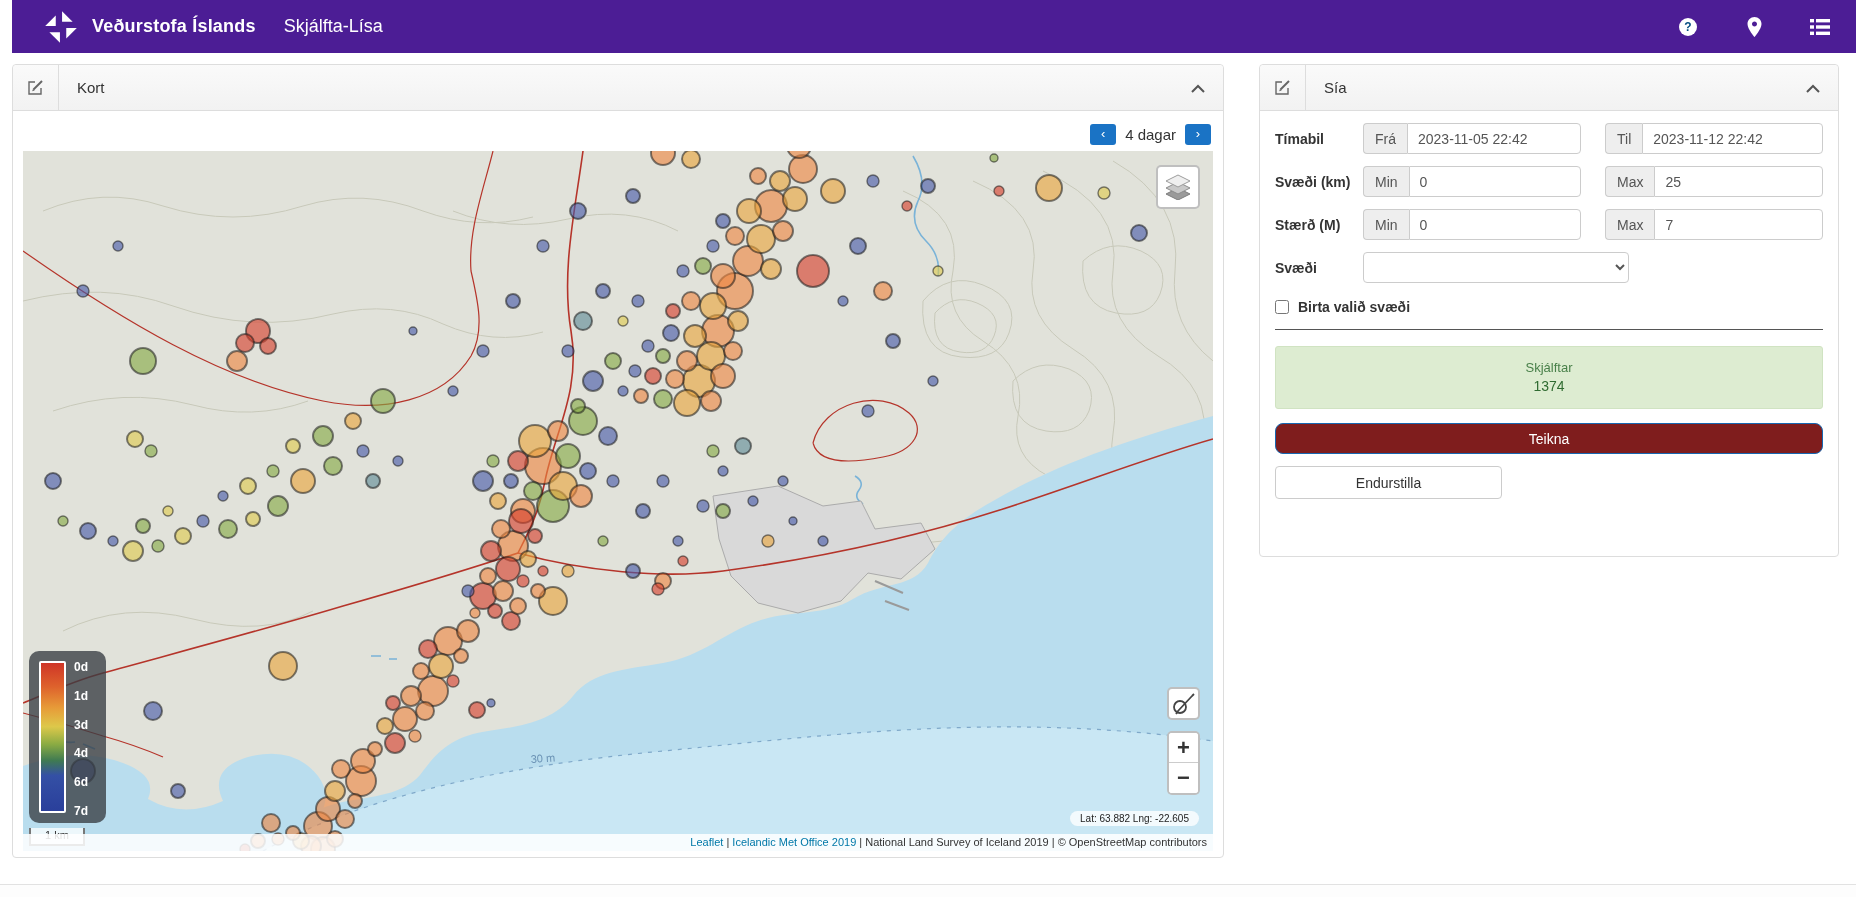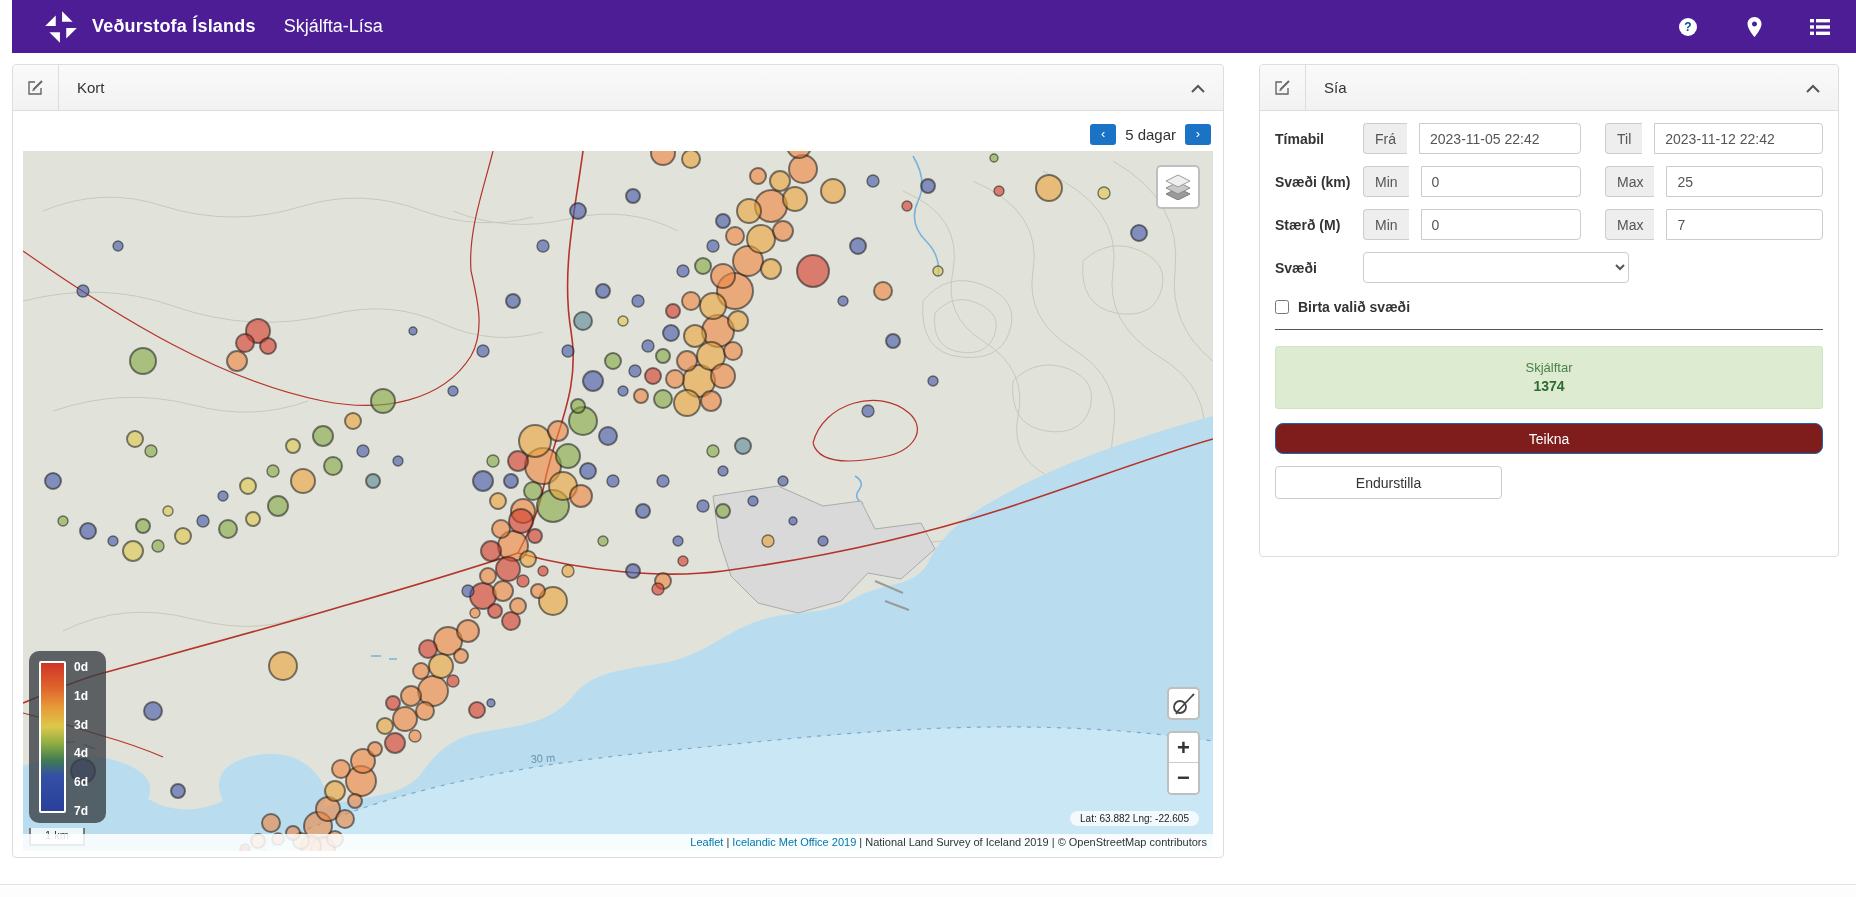--- a/index.html
+++ b/index.html
@@ -51,32 +51,32 @@
 
   .latlng { position:absolute; right:14px; bottom:25px; background:rgba(255,255,255,.78); border-radius:10px; padding:2px 10px; font-size:10px; color:#222; }
 
   .attribution { position:absolute; left:0; right:0; bottom:0; height:17px; background:rgba(255,255,255,.85); font-size:11px; color:#333; text-align:right; padding-right:6px; line-height:16px; }
   .attribution a { color:#0078A8; text-decoration:none; cursor:pointer; }
 
   
   .filter-body { padding:12px 15px 16px 15px; }
   .frow { display:flex; align-items:center; margin-bottom:12px; }
   .flabel { width:88px; font-size:14px; font-weight:bold; color:#333; flex:0 0 auto; }
-  .igroup { display:flex; width:218px; height:31px;gap:12px; }
+  .igroup { display:flex; width:218px; height:31px; }
   .igroup + .igroup { margin-left:24px; }
   .iaddon { background:#eee; border:1px solid #ccc; border-right:none; border-radius:4px 0 0 4px; color:#555; font-size:14px; display:flex; align-items:center; padding:0 11px; }
   .igroup input { flex:1; min-width:0; border:1px solid #ccc; border-radius:0 4px 4px 0; font-size:14px; color:#555; padding:0 10px; font-family:"Liberation Sans",sans-serif; outline:none; }
   .sel { width:266px; height:31px; border:1px solid #ccc; border-radius:4px; background:#fff; color:#555; font-size:14px; padding:0 6px; outline:none; }
   .chkrow { display:flex; align-items:center; margin:16px 0 14px 0; }
   .chkrow input { width:14px; height:14px; margin-right:9px; }
   .chkrow span { font-size:14px; font-weight:bold; color:#333; }
   .fdivider { border:none; border-top:1px solid #555; margin:0 0 16px 0; }
   .count-box { background:#ddecd1; border:1px solid #d0e3c2; border-radius:3px; text-align:center; padding:13px 0 14px 0; }
   .count-label { font-size:13px; color:#49804a; }
-  .count-value { font-size:14px; font-weight:bold; color:#2f6b31; margin-top:3px; }
+  .count-value { font-size:14px; font-weight:normal; color:#2f6b31; margin-top:3px; }
   .btn-primary { display:block; width:100%; height:31px; margin-top:14px; background:#7f1d1d; border:1px solid #1668b2; border-radius:8px; color:#fff; font-size:14px; cursor:pointer; font-family:Liberation Sans, sans-serif; }
   .btn-default { display:block; width:227px; height:33px; margin-top:12px; background:#fff; border:1px solid #ccc; border-radius:4px; color:#333; font-size:14px; cursor:pointer; font-family:"Liberation Sans",sans-serif; }
 
   .footer-strip { position:absolute; left:0; top:884px; width:1856px; height:13px; background:#fdfdfd; border-top:1px solid #e2e2e2; }
 </style>
 </head>
 <body>
 
 <div class="navbar">
   <svg class="brand-logo" viewBox="0 0 36 36">
@@ -127,21 +127,21 @@
     <span class="hdr-title">Kort</span>
     <span class="hdr-chevron">
       <svg width="14" height="9" viewBox="0 0 14 9">
           <path d="M1,8 L7,2 L13,8" fill="none" stroke="#555" stroke-width="2"></path>
         </svg>
     </span>
   </div>
   <div class="map-body">
     <div class="pager-row">
       <button class="pager-btn">‹</button>
-      <span class="pager-label">5 dagar</span>
+      <span class="pager-label">4 dagar</span>
       <button class="pager-btn">›</button>
     </div>
 
     <div class="map-container">
       <svg class="map-svg" viewBox="0 0 1190 700" preserveAspectRatio="none">
 
         <g stroke="#c5c6b6" fill="none" stroke-width="1" opacity="0.9">
           <path d="M20,60 q60,-25 120,-5 q70,22 140,0 q60,-18 120,5 q55,20 110,6"></path>
           <path d="M0,150 q80,-20 150,5 q80,28 160,8 q60,-14 110,10 q50,22 100,8"></path>
           <path d="M30,260 q70,-24 140,-6 q60,16 115,-4"></path>

